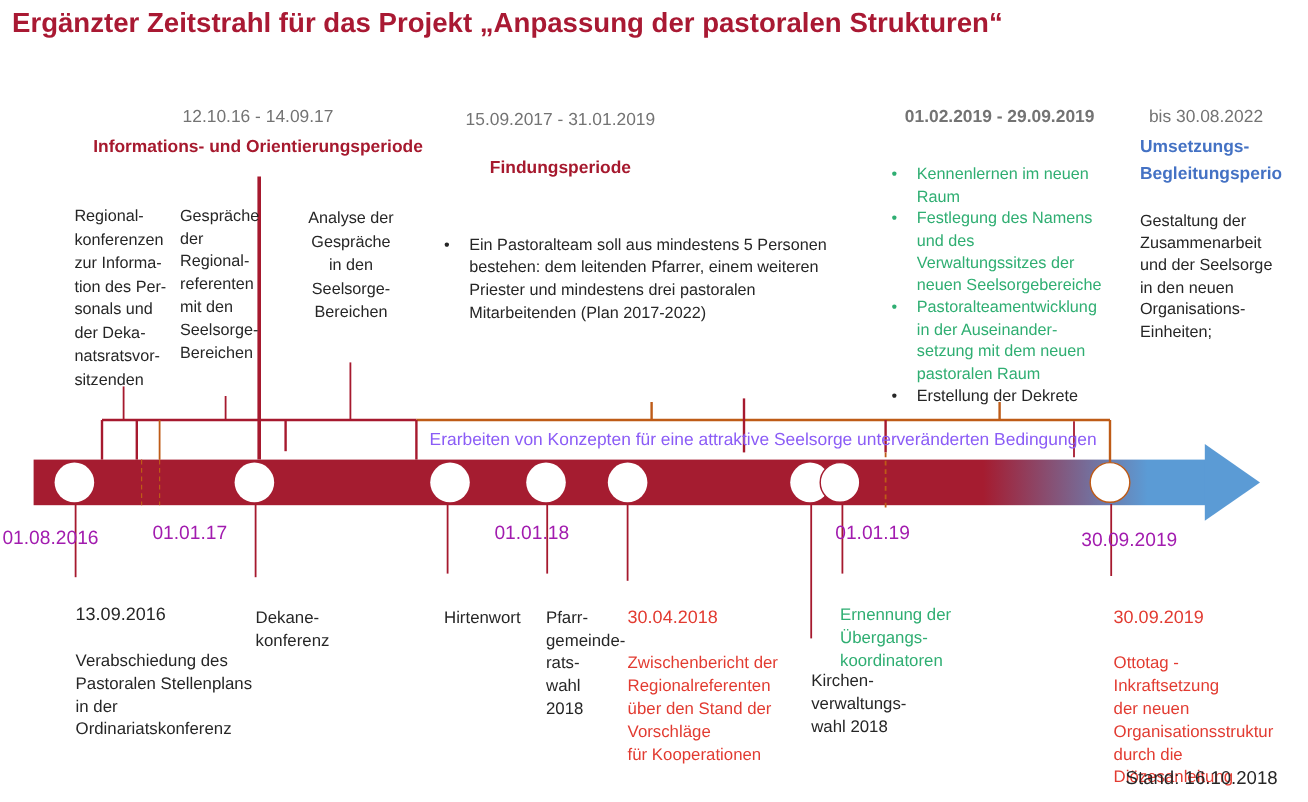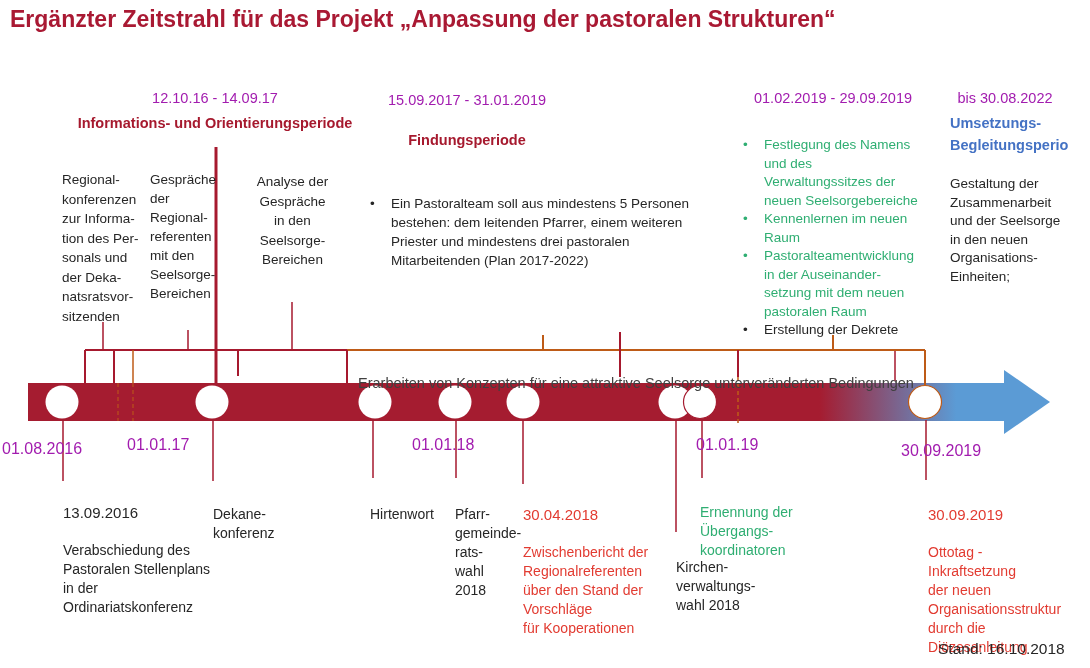--- a/index.html
+++ b/index.html
@@ -8,24 +8,24 @@
   .abs{position:absolute;}
   .txt{white-space:pre-line;font-size:13.5px;line-height:19.5px;}
   .evt{white-space:pre-line;font-size:14px;line-height:19px;}
   .center{text-align:center;}
   .c-darkred{color:#A6192E;}
   .c-red{color:#E23B31;}
   .c-green{color:#2FAE72;}
   .c-blue{color:#4472C4;}
   .c-lightblue{color:#8FAADC;}
   .title{font-size:23px;font-weight:bold;color:#A91933;}
-  .pdates{font-size:14.5px;color:#a21caf;}
+  .pdates{font-size:14.5px;color:#737373;}
   .pname{font-size:14.5px;font-weight:bold;}
   .datelabel{font-size:16px;color:#a21caf;white-space:nowrap;}
-  .banner{font-size:14.5px;color:#404040;white-space:nowrap;margin-top:16px;}
+  .banner{font-size:14.5px;color:#8b5cf6;white-space:nowrap;}
   .stand{font-size:15.5px;color:#262626;}
   .li{position:relative;padding-left:26px;white-space:pre-line;font-size:13.5px;}
   .li::before{content:"\2022";position:absolute;left:5px;top:0;}
   .lh185{line-height:18.5px;}
   .lh19{line-height:19px;}
   svg{position:absolute;left:0;top:0;}
 </style>
 </head>
 <body>
 
@@ -88,21 +88,21 @@
   </svg>
 
   <div class="abs title" style="left:10px;top:6px;width:1075px;">Ergänzter Zeitstrahl für das Projekt „Anpassung der pastoralen Strukturen“</div>
 
   <div class="abs pdates center" style="left:105px;top:90px;width:220px;">12.10.16 - 14.09.17</div>
   <div class="abs pname c-darkred center" style="left:70px;top:115px;width:290px;">Informations- und Orientierungsperiode</div>
 
   <div class="abs pdates center" style="left:377px;top:92px;width:180px;">15.09.2017 - 31.01.2019</div>
   <div class="abs pname c-darkred center" style="left:377px;top:117px;width:180px;margin-top:15px;">Findungsperiode</div>
 
-  <div class="abs pdates center" style="left:733px;top:90px;width:200px;font-weight:400;">01.02.2019 - 29.09.2019</div>
+  <div class="abs pdates center" style="left:733px;top:90px;width:200px;font-weight:700;">01.02.2019 - 29.09.2019</div>
 
   <div class="abs pdates c-lightblue center" style="left:950px;top:90px;width:110px;">bis 30.08.2022</div>
   <div class="abs pname c-blue" style="left:950px;top:115px;">Umsetzungs-</div>
   <div class="abs pname c-blue" style="left:950px;top:137px;">Begleitungsperiode</div>
 
   <div class="abs txt" style="left:62px;top:170px;width:90px;">Regional-
 konferenzen
 zur Informa-
 tion des Per-
 sonals und
@@ -123,26 +123,26 @@
 Bereichen</div>
 
   <div class="abs txt lh19" style="left:365px;top:175px;width:360px;">
     <div class="li lh19">Ein Pastoralteam soll aus mindestens 5 Personen
 bestehen: dem leitenden Pfarrer, einem weiteren
 Priester und mindestens drei pastoralen
 Mitarbeitenden (Plan 2017-2022)</div>
   </div>
 
   <div class="abs" style="left:738px;top:136px;width:205px;">
+    <div class="li lh185 c-green">Kennenlernen im neuen
+Raum</div>
     <div class="li lh185 c-green">Festlegung des Namens
 und des
 Verwaltungssitzes der
 neuen Seelsorgebereiche</div>
-    <div class="li lh185 c-green">Kennenlernen im neuen
-Raum</div>
     <div class="li lh185 c-green">Pastoralteamentwicklung
 in der Auseinander-
 setzung mit dem neuen
 pastoralen Raum</div>
     <div class="li lh185" style="color:#262626;">Erstellung der Dekrete</div>
   </div>
 
   <div class="abs txt" style="left:950px;top:175px;width:140px;line-height:18.5px;">Gestaltung der
 Zusammenarbeit
 und der Seelsorge

